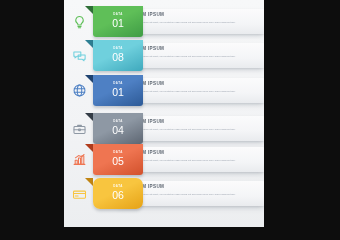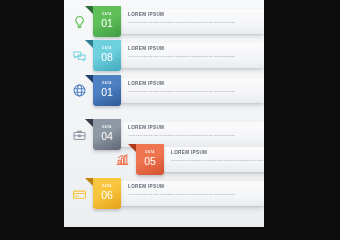--- a/index.html
+++ b/index.html
@@ -84,26 +84,27 @@
     white-space: normal;
     overflow: hidden;
     max-height: 9px;
   }
 
   
   .badge {
     position: absolute;
     left: 29px;
     top: 0px;
-    width: 28px;
+    width: 20px;
     height: 31px;
     border-bottom-left-radius: 3px;
     border-bottom-right-radius: 3px;
     z-index: 6;
     box-shadow: 0 2px 3px rgba(60,70,85,0.25);
+    padding-left: 30px;
   }
   .badge .d-label {
     position: absolute;
     left: 0;
     right: 0;
     top: 7px;
     text-align: center;
     font-size: 2.9px;
     font-weight: bold;
     letter-spacing: 0.45px;
@@ -207,39 +208,39 @@
         <div class="band">
           <div class="heading">LOREM IPSUM</div>
           <div class="para">Lorem ipsum dolor sit amet, con sectetuer adipi scing elit sed diam nonu mmy nibh euismod tinci.</div>
         </div>
         <div class="tail" style="--tc: #1f4270;"></div>
         <div class="badge" style="background: linear-gradient(155deg, rgb(78, 128, 196) 0%, rgb(78, 128, 196) 45%, rgb(45, 90, 151) 100%);">
           <div class="d-label">DATA</div>
           <div class="d-num">01</div>
         </div>
       </div>
-      <div class="row" style="top: 119px;">
+      <div class="row" style="top: 113px;">
         <div class="icon">
           <svg viewBox="0 0 16 16" width="15" height="15">
             <rect stroke="#8e98a4" fill="none" stroke-width="1.1" stroke-linecap="round" stroke-linejoin="round" x="2.1" y="4.9" width="11.8" height="7.4" rx="1"></rect>
             <path stroke="#8e98a4" fill="none" stroke-width="1.1" stroke-linecap="round" stroke-linejoin="round" d="M6 4.9V3.6h4v1.3M2.1 8.3h11.8"></path>
             <rect stroke="#8e98a4" fill="none" stroke-width="1.1" stroke-linecap="round" stroke-linejoin="round" x="7" y="7.4" width="2" height="1.8" rx=".3"></rect>
           </svg>
         </div>
         <div class="band">
           <div class="heading">LOREM IPSUM</div>
           <div class="para">Lorem ipsum dolor sit amet, con sectetuer adipi scing elit sed diam nonu mmy nibh euismod tinci.</div>
         </div>
         <div class="tail" style="--tc: #343c46;"></div>
         <div class="badge" style="background: linear-gradient(155deg, rgb(142, 152, 164) 0%, rgb(142, 152, 164) 45%, rgb(93, 102, 114) 100%);">
           <div class="d-label">DATA</div>
           <div class="d-num">04</div>
         </div>
       </div>
-      <div class="row" style="top: 143.6px; margin-left: 43px;">
+      <div class="row" style="top: 143.6px;">
         <div class="icon">
           <svg viewBox="0 0 16 16" width="15" height="15">
             <path stroke="#ef7551" fill="none" stroke-width="1.1" stroke-linecap="round" stroke-linejoin="round" d="M2.3 13.2h11.4"></path>
             <rect stroke="#ef7551" fill="none" stroke-width="1.1" stroke-linecap="round" stroke-linejoin="round" x="3.4" y="8.7" width="2.2" height="4.5"></rect>
             <rect stroke="#ef7551" fill="none" stroke-width="1.1" stroke-linecap="round" stroke-linejoin="round" x="6.9" y="6.4" width="2.2" height="6.8"></rect>
             <rect stroke="#ef7551" fill="none" stroke-width="1.1" stroke-linecap="round" stroke-linejoin="round" x="10.4" y="4.1" width="2.2" height="9.1"></rect>
             <path stroke="#ef7551" fill="none" stroke-width="1.1" stroke-linecap="round" stroke-linejoin="round" d="M3.6 6.2l3.4-2.4 3.3 1.3 2.6-2.5"></path>
           </svg>
         </div>
         <div class="band">
@@ -258,21 +259,21 @@
             <rect stroke="#f8c53f" fill="none" stroke-width="1.1" stroke-linecap="round" stroke-linejoin="round" x="1.6" y="4.4" width="12.8" height="7.6" rx="1"></rect>
             <path stroke="#f8c53f" fill="none" stroke-width="1.1" stroke-linecap="round" stroke-linejoin="round" d="M1.6 7h12.8"></path>
             <path stroke="#f8c53f" fill="none" stroke-width="1.1" stroke-linecap="round" stroke-linejoin="round" d="M3.4 9.6h3.1"></path>
           </svg>
         </div>
         <div class="band">
           <div class="heading">LOREM IPSUM</div>
           <div class="para">Lorem ipsum dolor sit amet, con sectetuer adipi scing elit sed diam nonu mmy nibh euismod tinci.</div>
         </div>
         <div class="tail" style="--tc: #c08412;"></div>
-        <div class="badge" style="background: linear-gradient(155deg, rgb(248, 197, 63) 0%, rgb(248, 197, 63) 45%, rgb(229, 162, 22) 100%);">
+        <div class="badge" style="background: linear-gradient(155deg, rgb(248, 197, 63) 0%, rgb(248, 197, 63) 45%, rgb(229, 162, 22) 100%); border-radius: 7px;">
           <div class="d-label">DATA</div>
           <div class="d-num">06</div>
         </div>
       </div>
     </div>
 
   <div class="bar left"></div>
   <div class="bar right"></div>
 
 </div>

